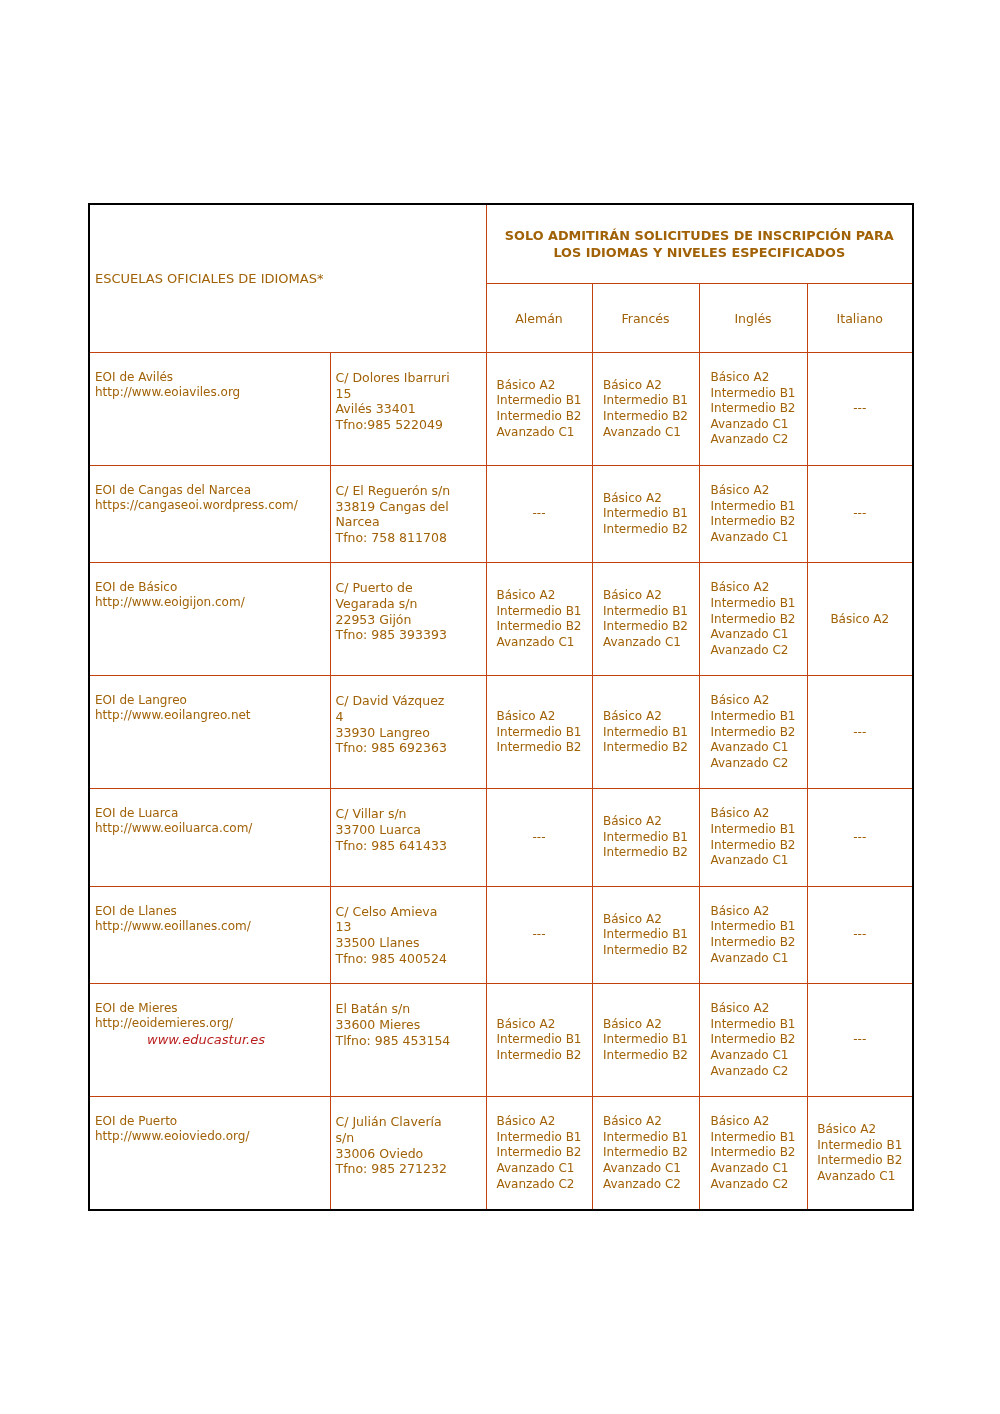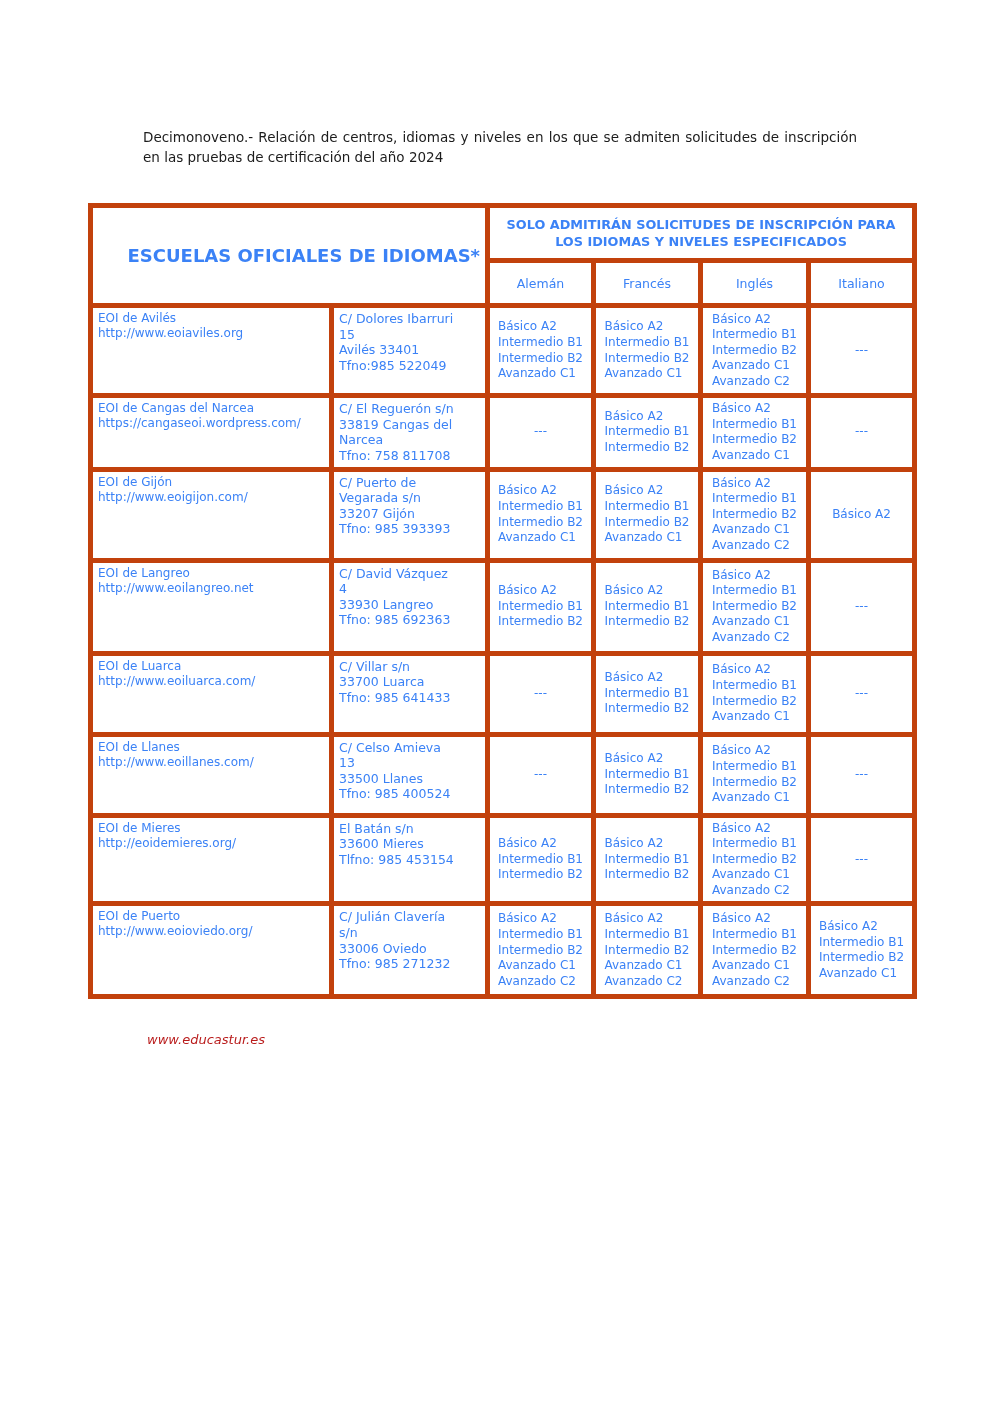--- a/index.html
+++ b/index.html
@@ -30,28 +30,28 @@
   table.schools {
     position: absolute;
     left: 88px;
     top: 203px;
     width: 824px;
     border-collapse: collapse;
     table-layout: fixed;
     border: 2px solid #000;
   }
   table.schools th, table.schools td {
-    border: 5px solid #c2410c;
-    padding: 3px 5px;
-    color: #3b82f6;
+    border: 1px solid #c2410c;
+    padding: 17px 5px;
+    color: #a16207;
   }
   th.schools-head {
-    font-size: 18px;
-    font-weight: bold;
-    text-align: right;
+    font-size: 13px;
+    font-weight: normal;
+    text-align: left;
     vertical-align: middle;
   }
   th.admission-head {
     font-size: 12.8px;
     font-weight: bold;
     text-align: center;
     vertical-align: middle;
     height: 44px;
     line-height: 1.35;
   }
@@ -115,21 +115,20 @@
     font-size: 13px;
     font-style: italic;
     color: #b91c1c;
   }
 </style>
 </head>
 <body>
 
 <div class="page">
 
-  <p class="doc-title">Decimonoveno.- Relación de centros, idiomas y niveles en los que se admiten solicitudes de inscripción en las pruebas de certificación del año 2024</p>
 
   <table class="schools">
     <colgroup>
       <col style="width:241px">
       <col style="width:156px">
       <col style="width:106px">
       <col style="width:107px">
       <col style="width:108px">
       <col style="width:106px">
     </colgroup>
@@ -184,26 +183,26 @@
 Intermedio B1
 Intermedio B2</div></td>
         <td class="level-cell"><div class="level-block">Básico A2
 Intermedio B1
 Intermedio B2
 Avanzado C1</div></td>
         <td class="level-cell"><div class="level-block">---</div></td>
       </tr>
       <tr>
         <td class="name-cell">
-          <div class="school-name">EOI de Gijón</div>
+          <div class="school-name">EOI de Básico</div>
           <div class="school-url">http://www.eoigijon.com/</div>
         </td>
         <td class="addr-cell">C/ Puerto de
 Vegarada s/n
-33207 Gijón
+22953 Gijón
 Tfno: 985 393393</td>
         <td class="level-cell"><div class="level-block">Básico A2
 Intermedio B1
 Intermedio B2
 Avanzado C1</div></td>
         <td class="level-cell"><div class="level-block">Básico A2
 Intermedio B1
 Intermedio B2
 Avanzado C1</div></td>
         <td class="level-cell"><div class="level-block">Básico A2

